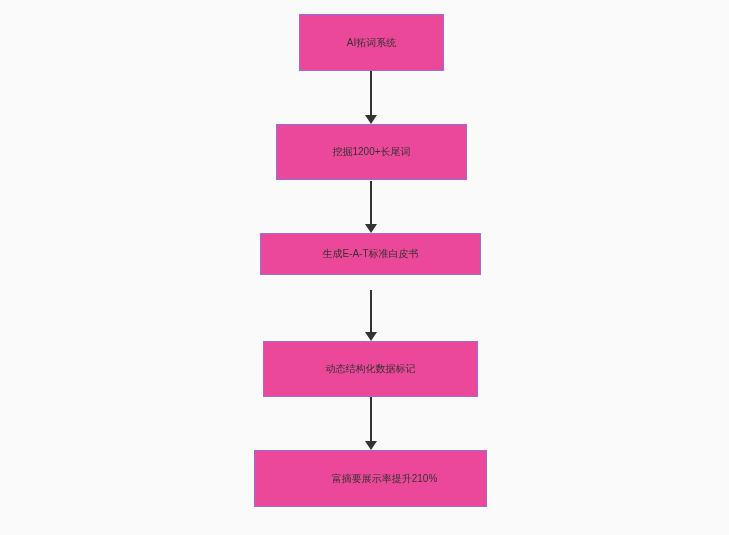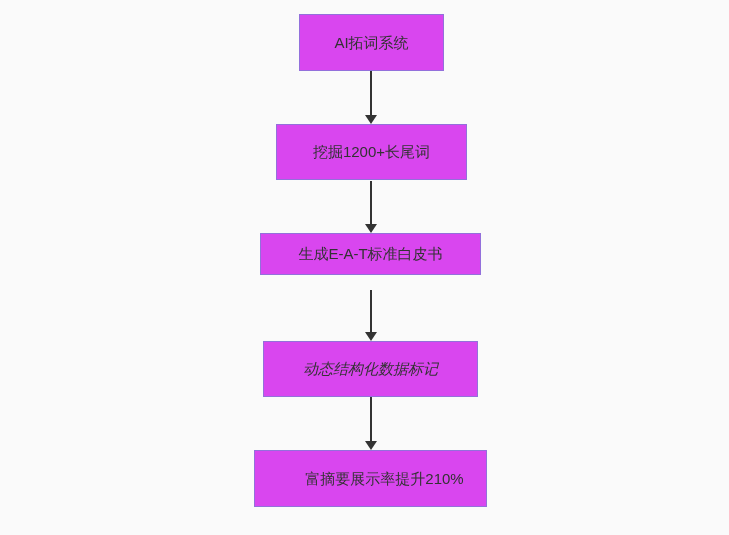--- a/index.html
+++ b/index.html
@@ -7,34 +7,34 @@
     position: relative;
     width: 729px;
     height: 535px;
     background: #fafafa;
     font-family: "Liberation Sans", "DejaVu Sans", sans-serif;
     overflow: hidden;
   }
   .flow-node {
     position: absolute;
     box-sizing: border-box;
-    background: #d946ef;
+    background: #ec4899;
     border: 1px solid #9370DB;
     color: #333333;
-    font-size: 15px;
+    font-size: 10px;
     display: flex;
     align-items: center;
     justify-content: center;
     text-align: center;
     line-height: 1.2;
   }
   .node-1 { left: 299px; top: 14px;  width: 145px; height: 57px; }
   .node-2 { left: 276px; top: 124px; width: 191px; height: 56px; }
   .node-3 { left: 260px; top: 233px; width: 221px; height: 42px; align-items: center; }
-  .node-4 { left: 263px; top: 341px; width: 215px; height: 56px; font-style: italic; }
+  .node-4 { left: 263px; top: 341px; width: 215px; height: 56px; }
   .node-5 { left: 254px; top: 450px; width: 233px; height: 57px; padding-left: 28px; }
   .edge {
     position: absolute;
     left: 365px;
     width: 12px;
     display: flex;
     flex-direction: column;
     align-items: center;
   }
   .edge .line {

